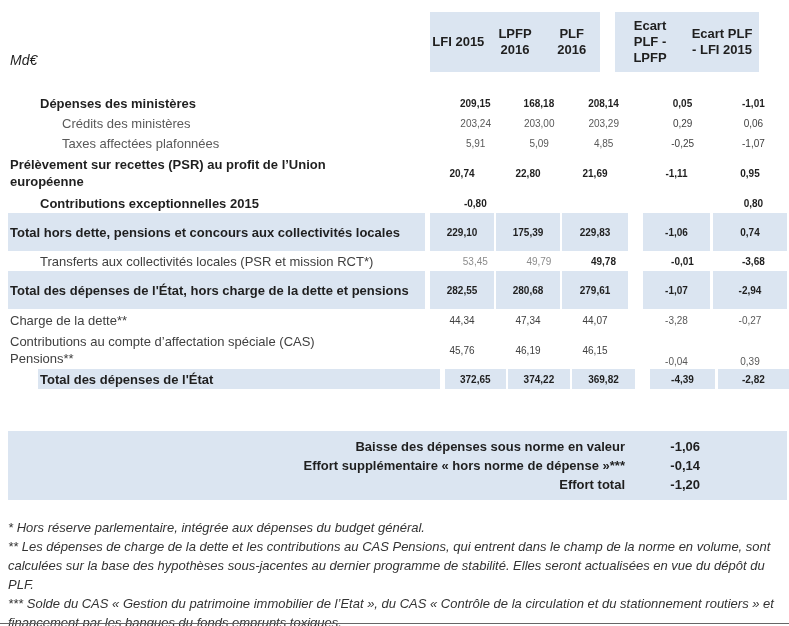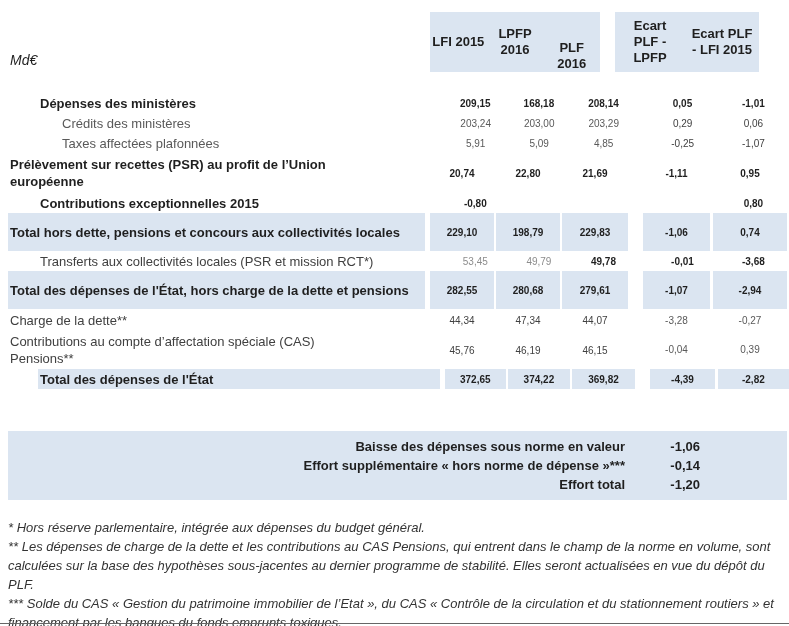--- a/index.html
+++ b/index.html
@@ -42,41 +42,41 @@
   }
   .box1{width:170px;margin-right:15px;}
   .box2{width:144px;}
   .hcol{
     display:flex;align-items:center;justify-content:center;
     font-weight:bold;color:#1f1f1f;font-size:13px;line-height:16px;text-align:center;
     height:100%;
   }
   .hc1{width:66px;}
   .hc2{width:66px;}
-  .hc3{width:66px;align-items:flex-end;}
+  .hc3{width:66px;}
   .hc4{width:70px;}
   .hc5{width:74px;}
   .hw40{max-width:40px;}
   .hw46{max-width:46px;}
   .hw62{max-width:62px;}
   
   .tbody{margin-top:21px;}
   .r-s{min-height:20px;padding-left:38px;}
   .r-d{min-height:38px;}
   .r4{min-height:40px;}
   .r9{min-height:22px;}
   .bold{font-weight:bold;color:#1f1f1f;}
   .gray{color:#404040;}
   .dim{color:#595959;}
   .lightgray{color:#8c8c8c;}
   .indent{padding-left:24px;}
   .w380{max-width:380px;}
   .w360{max-width:360px;}
   .hl .lbl,.hl .cell{background:#dbe5f1;}
-  .vbottom{align-self:flex-end;padding-bottom:14px;}
+  .vbottom{align-self:flex-end;padding-bottom:2px;}
   
   .summary{
     margin:42px 2px 0 8px;
     background:#dbe5f1;
     padding:6px 87px 6px 0;
     box-sizing:border-box;
   }
   .sumline{display:flex;align-items:center;min-height:19px;}
   .sumlbl{flex:1;text-align:right;font-size:13px;font-weight:bold;color:#1f1f1f;}
   .sumval{width:75px;text-align:right;font-size:13px;font-weight:bold;color:#1f1f1f;}
@@ -175,21 +175,21 @@
       <div class="cell c3"></div>
       <div class="cell c4"></div>
       <div class="cell c5 bold">0,80</div>
     </div>
 
     <div class="row r-d hl">
       <div class="lbl bold">
           <span class="txt">Total hors dette, pensions et concours aux collectivités locales</span>
         </div>
       <div class="cell c1 bold">229,10</div>
-      <div class="cell c2 bold">198,79</div>
+      <div class="cell c2 bold">175,39</div>
       <div class="cell c3 bold">229,83</div>
       <div class="cell c4 bold">-1,06</div>
       <div class="cell c5 bold">0,74</div>
     </div>
 
     <div class="row r-s">
       <div class="lbl gray">
           <span class="txt">Transferts aux collectivités locales (PSR et mission RCT*)</span>
         </div>
       <div class="cell c1 lightgray">53,45</div>

